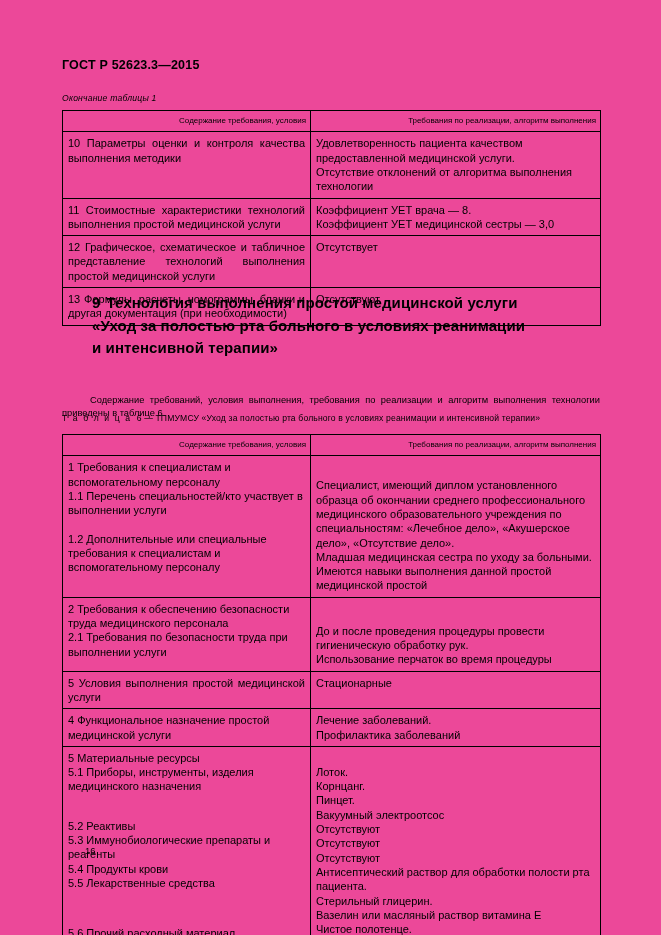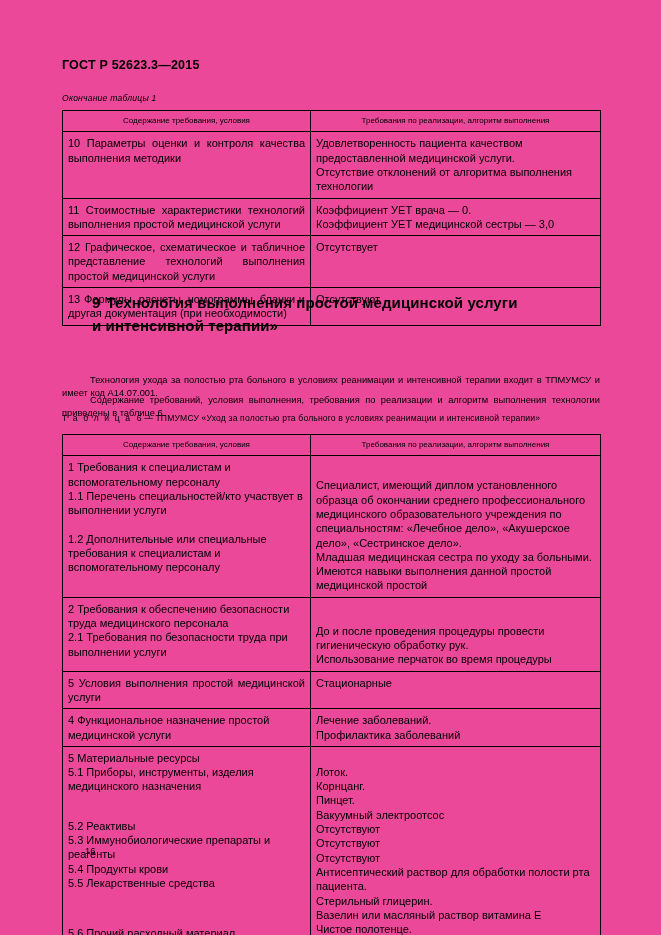--- a/index.html
+++ b/index.html
@@ -62,21 +62,21 @@
   table.gost th,
   table.gost td {
     border: 0.8px solid #000;
     vertical-align: top;
     padding: 4px 5px 4px 5px;
     font-size: 11px;
     line-height: 1.30;
     text-align: left;
   }
   table.gost th {
-    text-align: center;
+    text-align: right;
     font-weight: normal;
     font-size: 8px;
     padding: 5px 4px 5px 4px;
     vertical-align: middle;
   }
   table.gost td.just {
     text-align: justify;
     text-justify: inter-word;
   }
   table.gost .cL { width: 248px; }
@@ -151,45 +151,45 @@
       <tr>
         <td class="just">10 Параметры оценки и контроля качества выполнения методики</td>
         <td>
           <span class="cellline just">Удовлетворенность пациента качеством предоставленной медицинской услуги.</span>
           <span class="cellline">Отсутствие отклонений от алгоритма выполнения технологии</span>
         </td>
       </tr>
       <tr>
         <td class="just">11 Стоимостные характеристики технологий выполнения простой медицинской услуги</td>
         <td>
-          <span class="cellline">Коэффициент УЕТ врача — 0.</span>
+          <span class="cellline">Коэффициент УЕТ врача — 8.</span>
           <span class="cellline">Коэффициент УЕТ медицинской сестры — 3,0</span>
         </td>
       </tr>
       <tr>
         <td class="just">12 Графическое, схематическое и табличное представление технологий выполнения простой медицинской услуги</td>
         <td>
           <span class="cellline">Отсутствует</span>
         </td>
       </tr>
       <tr>
         <td class="just">13 Формулы, расчеты, номограммы, бланки и другая документация (при необходимости)</td>
         <td>
           <span class="cellline">Отсутствуют</span>
         </td>
       </tr>
     </tbody>
   </table>
 
   <div class="sec-heading">
     <span class="num">9</span><span>Технология выполнения простой медицинской услуги</span>
+    <span class="l2">«Уход за полостью рта больного в условиях реанимации</span>
     <span class="l3">и интенсивной терапии»</span>
   </div>
 
-  <div class="para" id="para1">Технология ухода за полостью рта больного в условиях реанимации и интенсивной терапии входит в ТПМУМСУ и имеет код А14.07.001.</div>
 
   <div class="para" id="para2">Содержание требований, условия выполнения, требования по реализации и алгоритм выполнения технологии приведены в таблице 6.</div>
 
   <div class="tbl-caption">
     <span class="sp">Т а б л и ц а</span>&nbsp;&nbsp;<span>6</span>&nbsp;<span>— ТПМУМСУ «Уход за полостью рта больного в условиях реанимации и интенсивной терапии»</span>
   </div>
 
   <table class="gost" id="table6">
     <colgroup>
         <col class="cL">
@@ -205,21 +205,21 @@
 
       <tr>
         <td>
           <span class="cellline">1 Требования к специалистам и вспомогательному персоналу</span>
           <span class="cellline just">1.1 Перечень специальностей/кто участвует в выполнении услуги</span>
           <span style="display:block;height:14px"></span>
           <span class="cellline just">1.2 Дополнительные или специальные требования к специалистам и вспомогательному персоналу</span>
         </td>
         <td>
           <span style="display:block;height:18px"></span>
-          <span class="cellline just">Специалист, имеющий диплом установленного образца об окончании среднего профессионального медицинского образовательного учреждения по специальностям: «Лечебное дело», «Акушерское дело», «Сестринское дело».</span>
+          <span class="cellline just">Специалист, имеющий диплом установленного образца об окончании среднего профессионального медицинского образовательного учреждения по специальностям: «Лечебное дело», «Акушерское дело», «Отсутствие дело».</span>
           <span class="cellline">Младшая медицинская сестра по уходу за больными.</span>
           <span class="cellline just">Имеются навыки выполнения данной простой медицинской простой</span>
         </td>
       </tr>
 
       <tr>
         <td>
           <span class="cellline">2 Требования к обеспечению безопасности труда медицинского персонала</span>
           <span class="cellline just">2.1 Требования по безопасности труда при выполнении услуги</span>
         </td>

